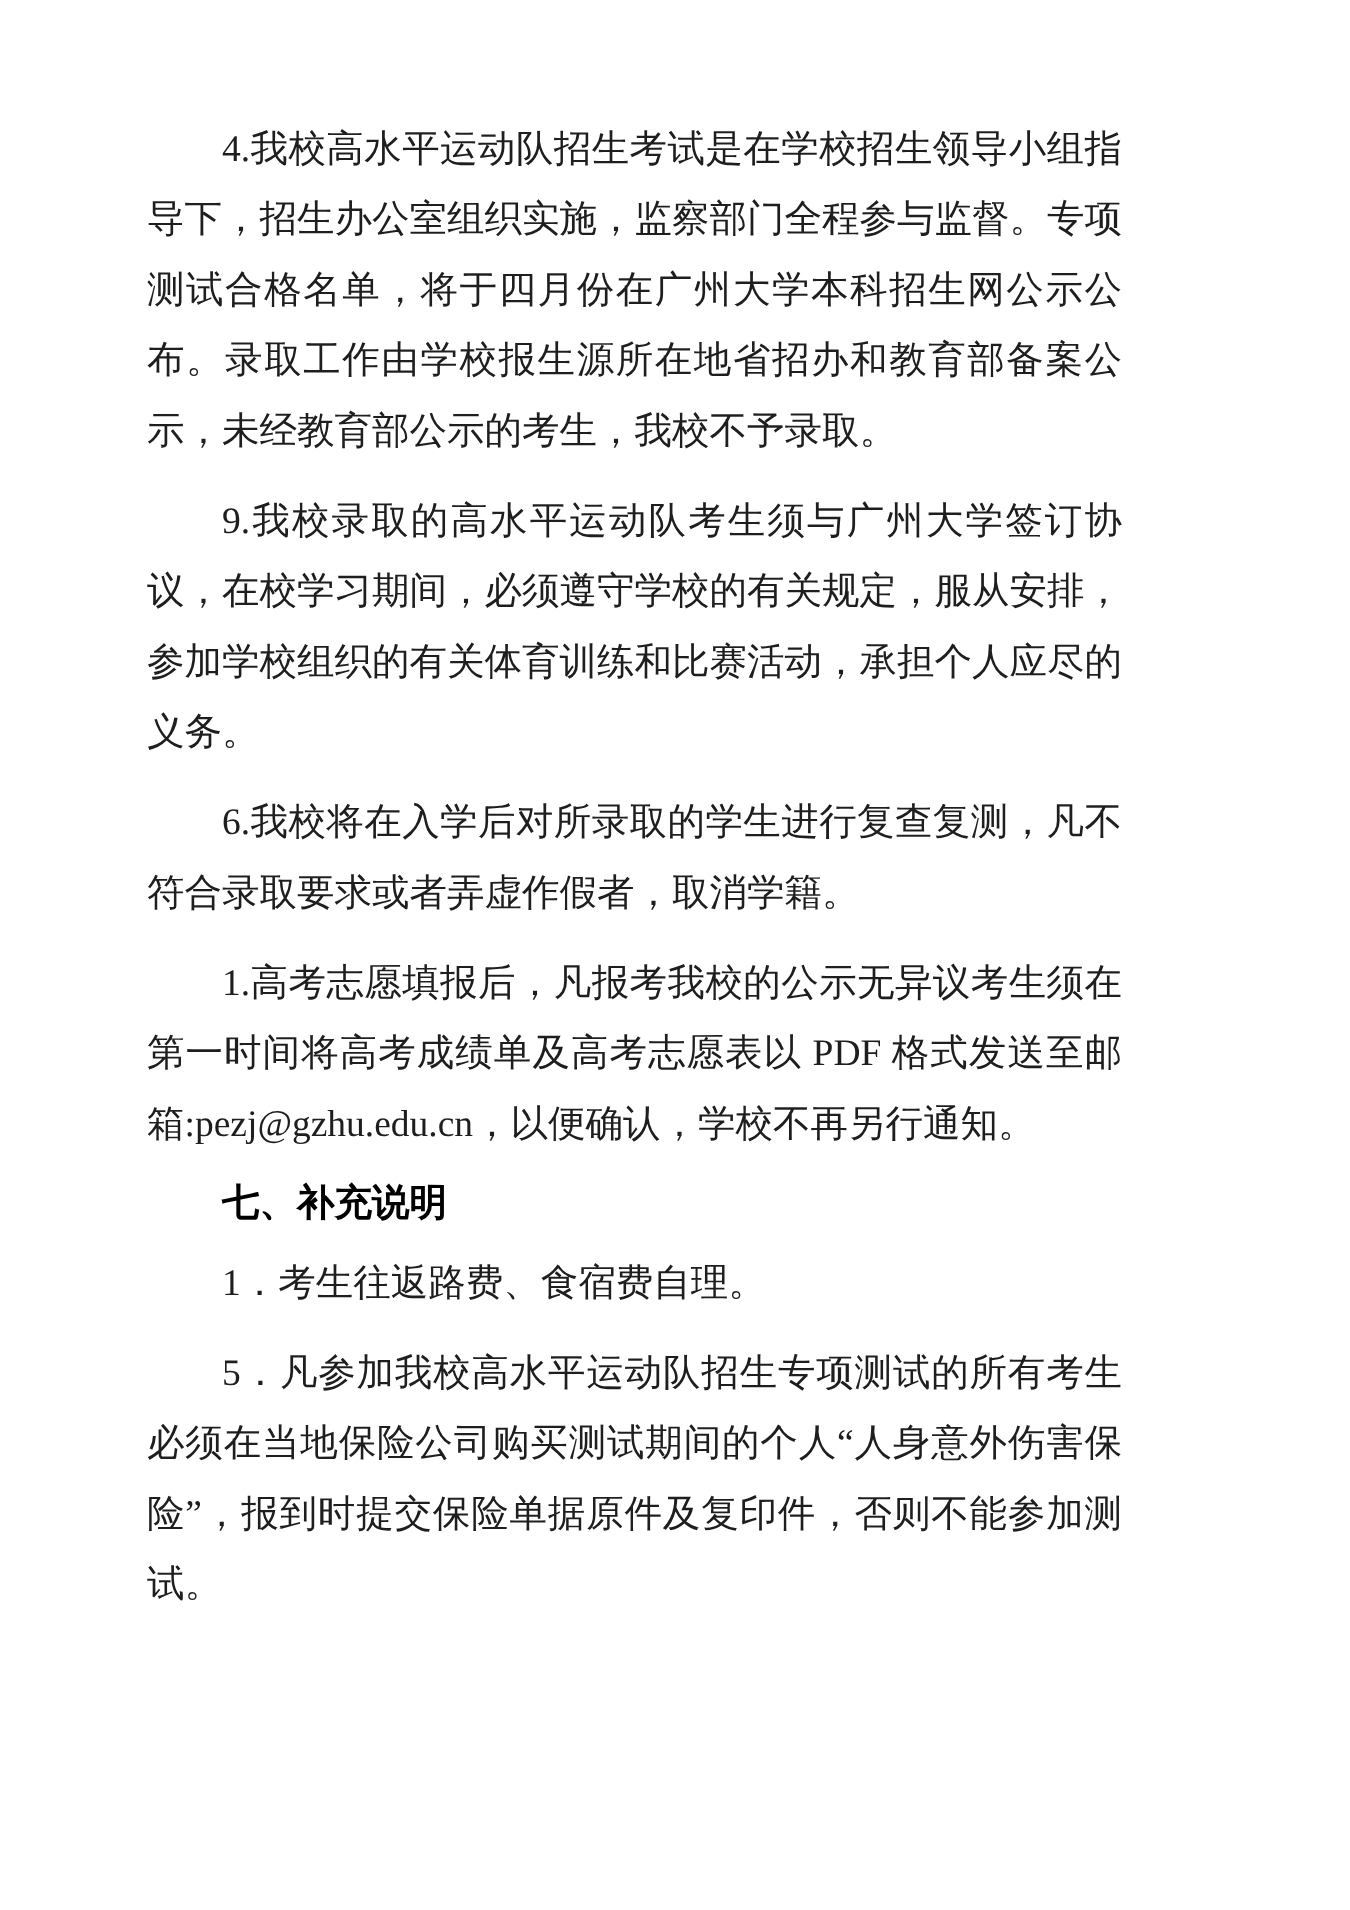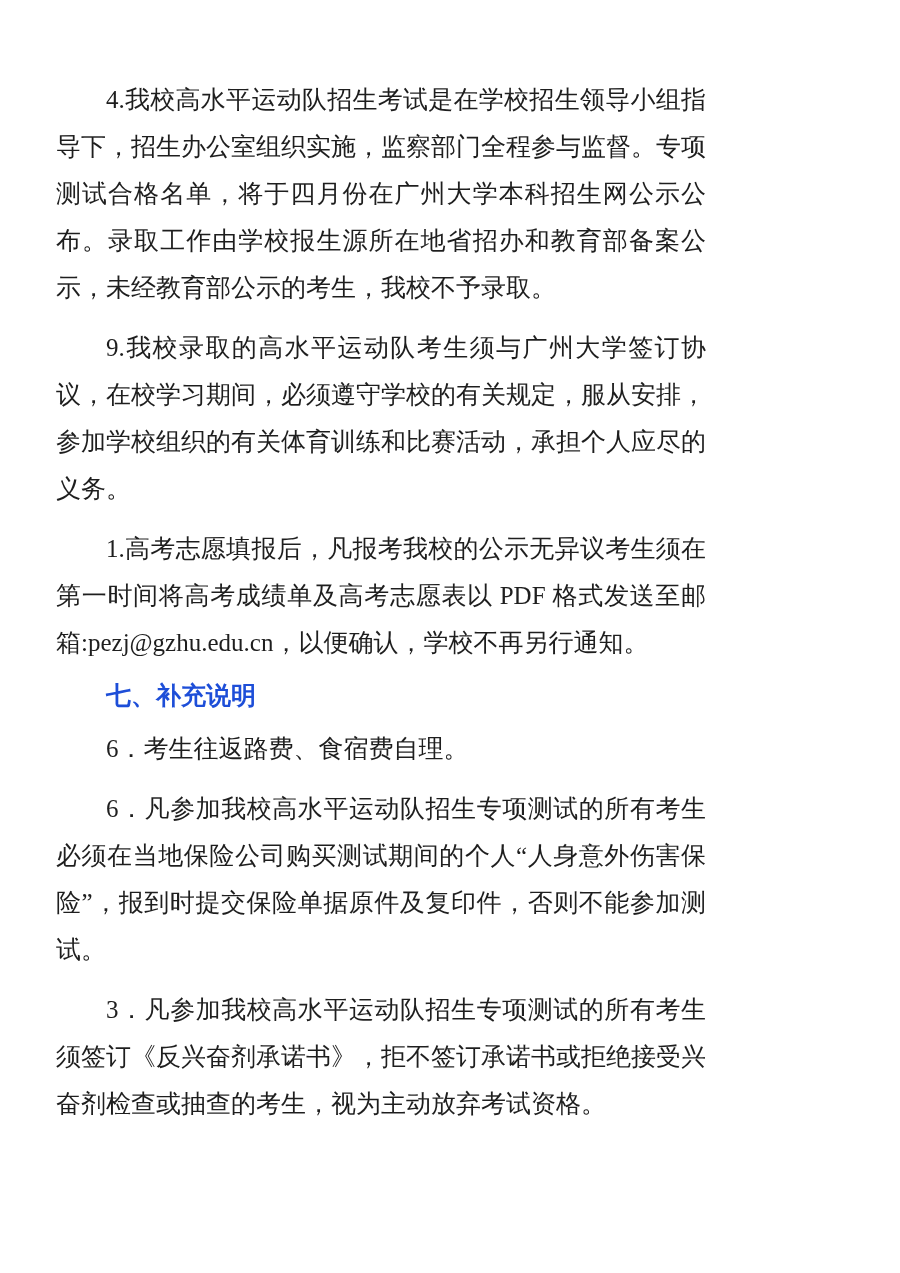--- a/index.html
+++ b/index.html
@@ -10,52 +10,52 @@
   body {
     width: 900px;
     height: 1273px;
     overflow: hidden;
   }
   .page {
     box-sizing: border-box;
     width: 900px;
     height: 1273px;
     background: #ffffff;
-    padding: 76px 116px 0 56px;
+    padding: 76px 116px 0 98px;
   }
   .doc {
     width: 650px;
     color: #1e1e1e;
     font-family: "Liberation Serif", "DejaVu Serif", serif;
     font-size: 25px;
     line-height: 47px;
     text-align: justify;
     text-justify: inter-character;
   }
   p.para {
     margin: 0 0 13px 0;
     text-indent: 2em;
   }
   .heading {
     font-family: "Liberation Sans", "DejaVu Sans", sans-serif;
     font-weight: bold;
-    color: #1d4ed8;
+    color: #000000;
     font-size: 25px;
     line-height: 47px;
     margin: -7px 0 6px 0;
     text-indent: 2em;
     text-align: left;
   }
 </style>
 </head>
 <body>
 
 <div class="page">
   <div class="doc">
     <p class="para">4.我校高水平运动队招生考试是在学校招生领导小组指导下，招生办公室组织实施，监察部门全程参与监督。专项测试合格名单，将于四月份在广州大学本科招生网公示公布。录取工作由学校报生源所在地省招办和教育部备案公示，未经教育部公示的考生，我校不予录取。</p>
     <p class="para">9.我校录取的高水平运动队考生须与广州大学签订协议，在校学习期间，必须遵守学校的有关规定，服从安排，参加学校组织的有关体育训练和比赛活动，承担个人应尽的义务。</p>
+    <p class="para">6.我校将在入学后对所录取的学生进行复查复测，凡不符合录取要求或者弄虚作假者，取消学籍。</p>
     <p class="para">1.高考志愿填报后，凡报考我校的公示无异议考生须在第一时间将高考成绩单及高考志愿表以 PDF 格式发送至邮箱:pezj@gzhu.edu.cn，以便确认，学校不再另行通知。</p>
     <h2 class="heading">七、补充说明</h2>
-    <p class="para">6．考生往返路费、食宿费自理。</p>
-    <p class="para">6．凡参加我校高水平运动队招生专项测试的所有考生必须在当地保险公司购买测试期间的个人“人身意外伤害保险”，报到时提交保险单据原件及复印件，否则不能参加测试。</p>
-    <p class="para">3．凡参加我校高水平运动队招生专项测试的所有考生须签订《反兴奋剂承诺书》，拒不签订承诺书或拒绝接受兴奋剂检查或抽查的考生，视为主动放弃考试资格。</p>
+    <p class="para">1．考生往返路费、食宿费自理。</p>
+    <p class="para">5．凡参加我校高水平运动队招生专项测试的所有考生必须在当地保险公司购买测试期间的个人“人身意外伤害保险”，报到时提交保险单据原件及复印件，否则不能参加测试。</p>
   </div>
 </div>
 
 </body></html>

